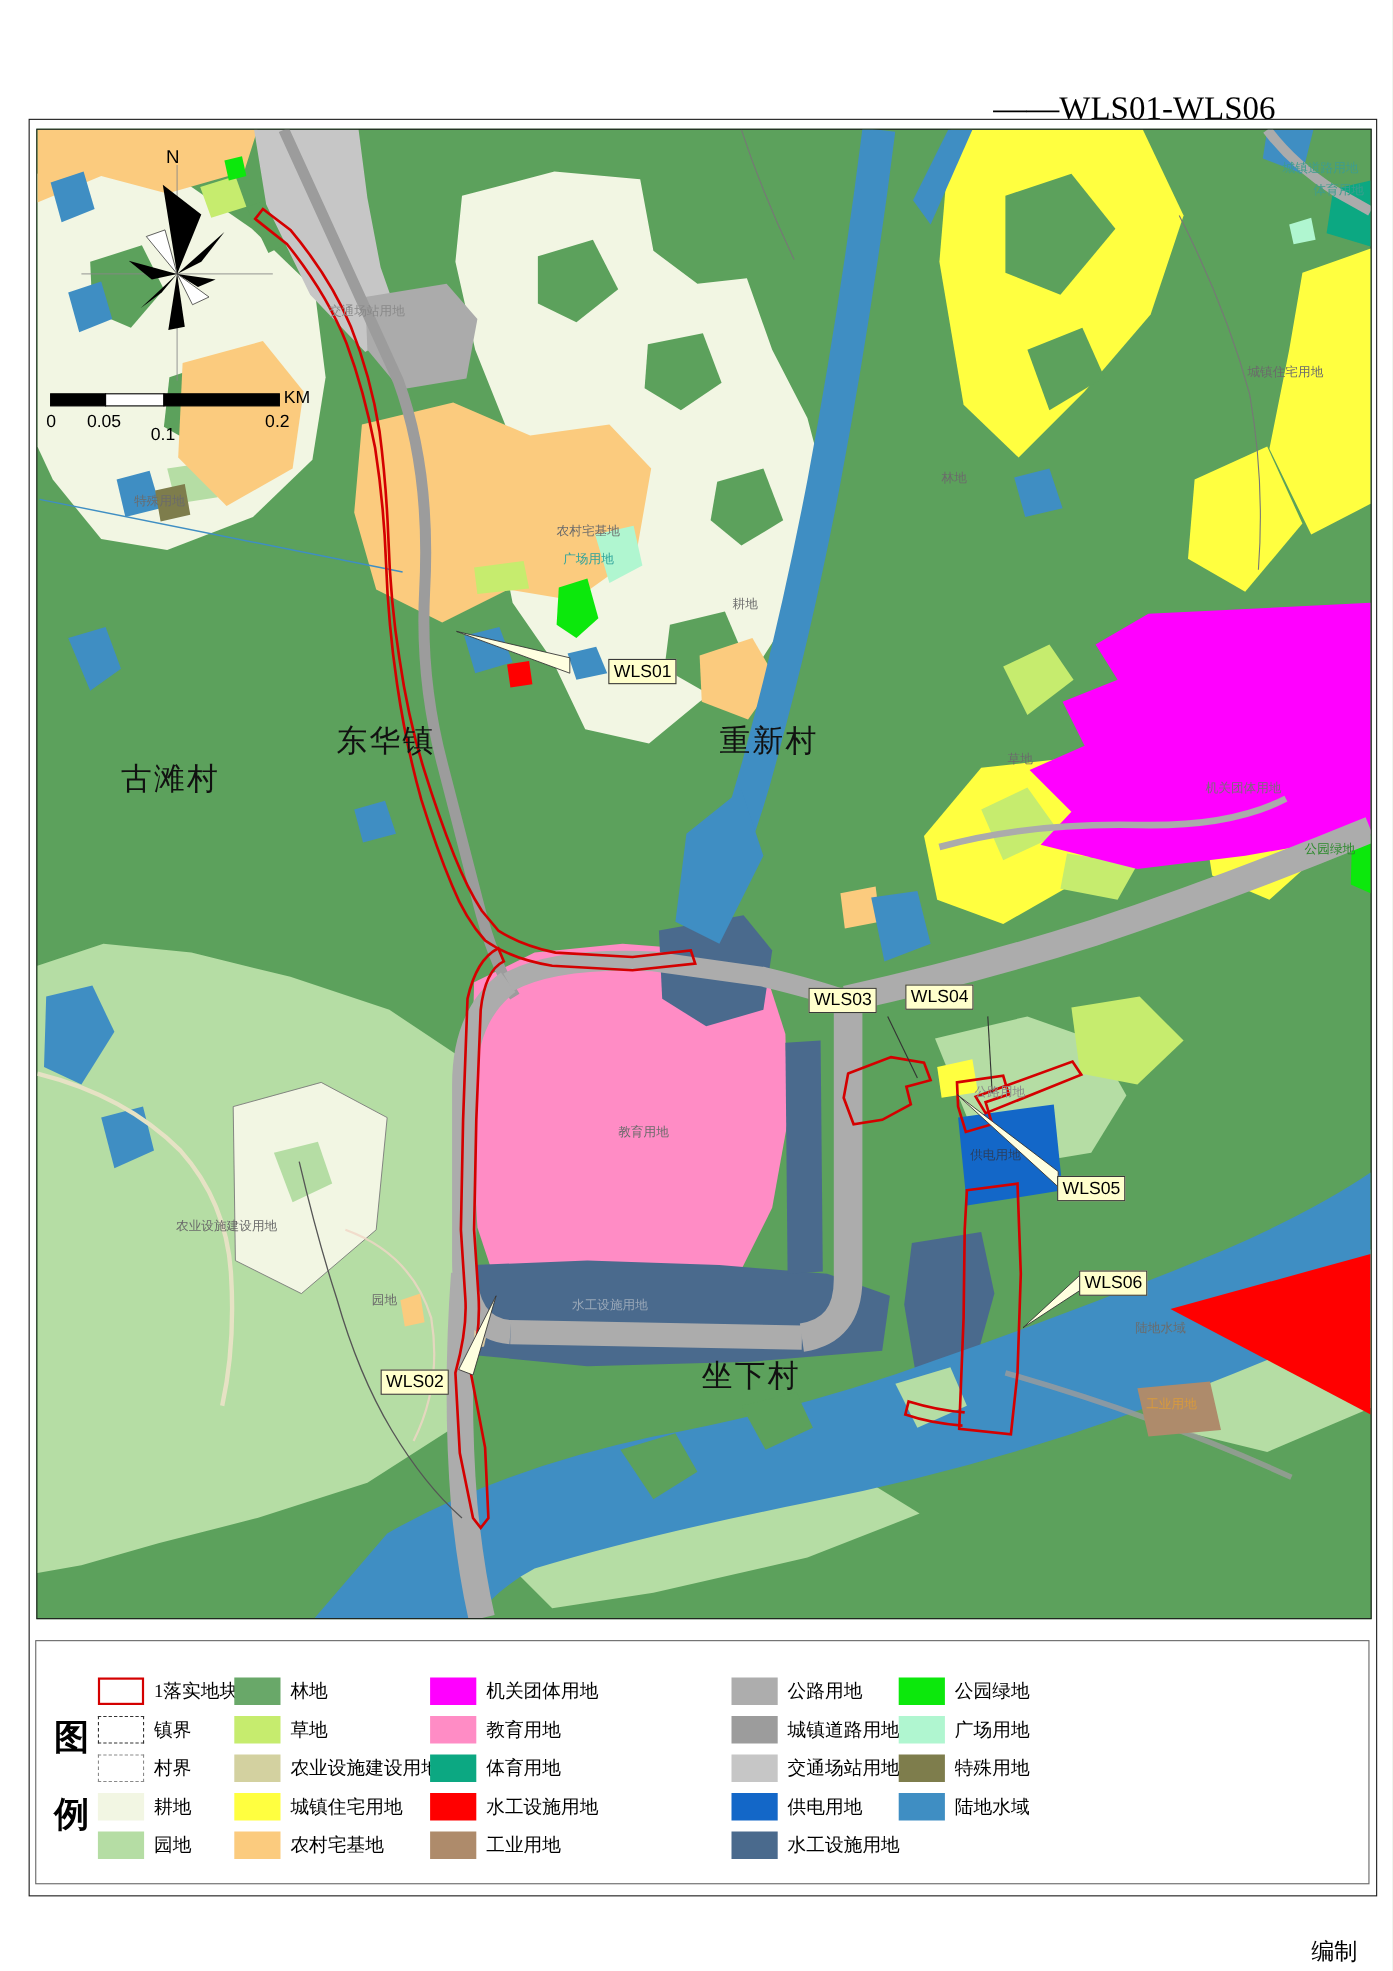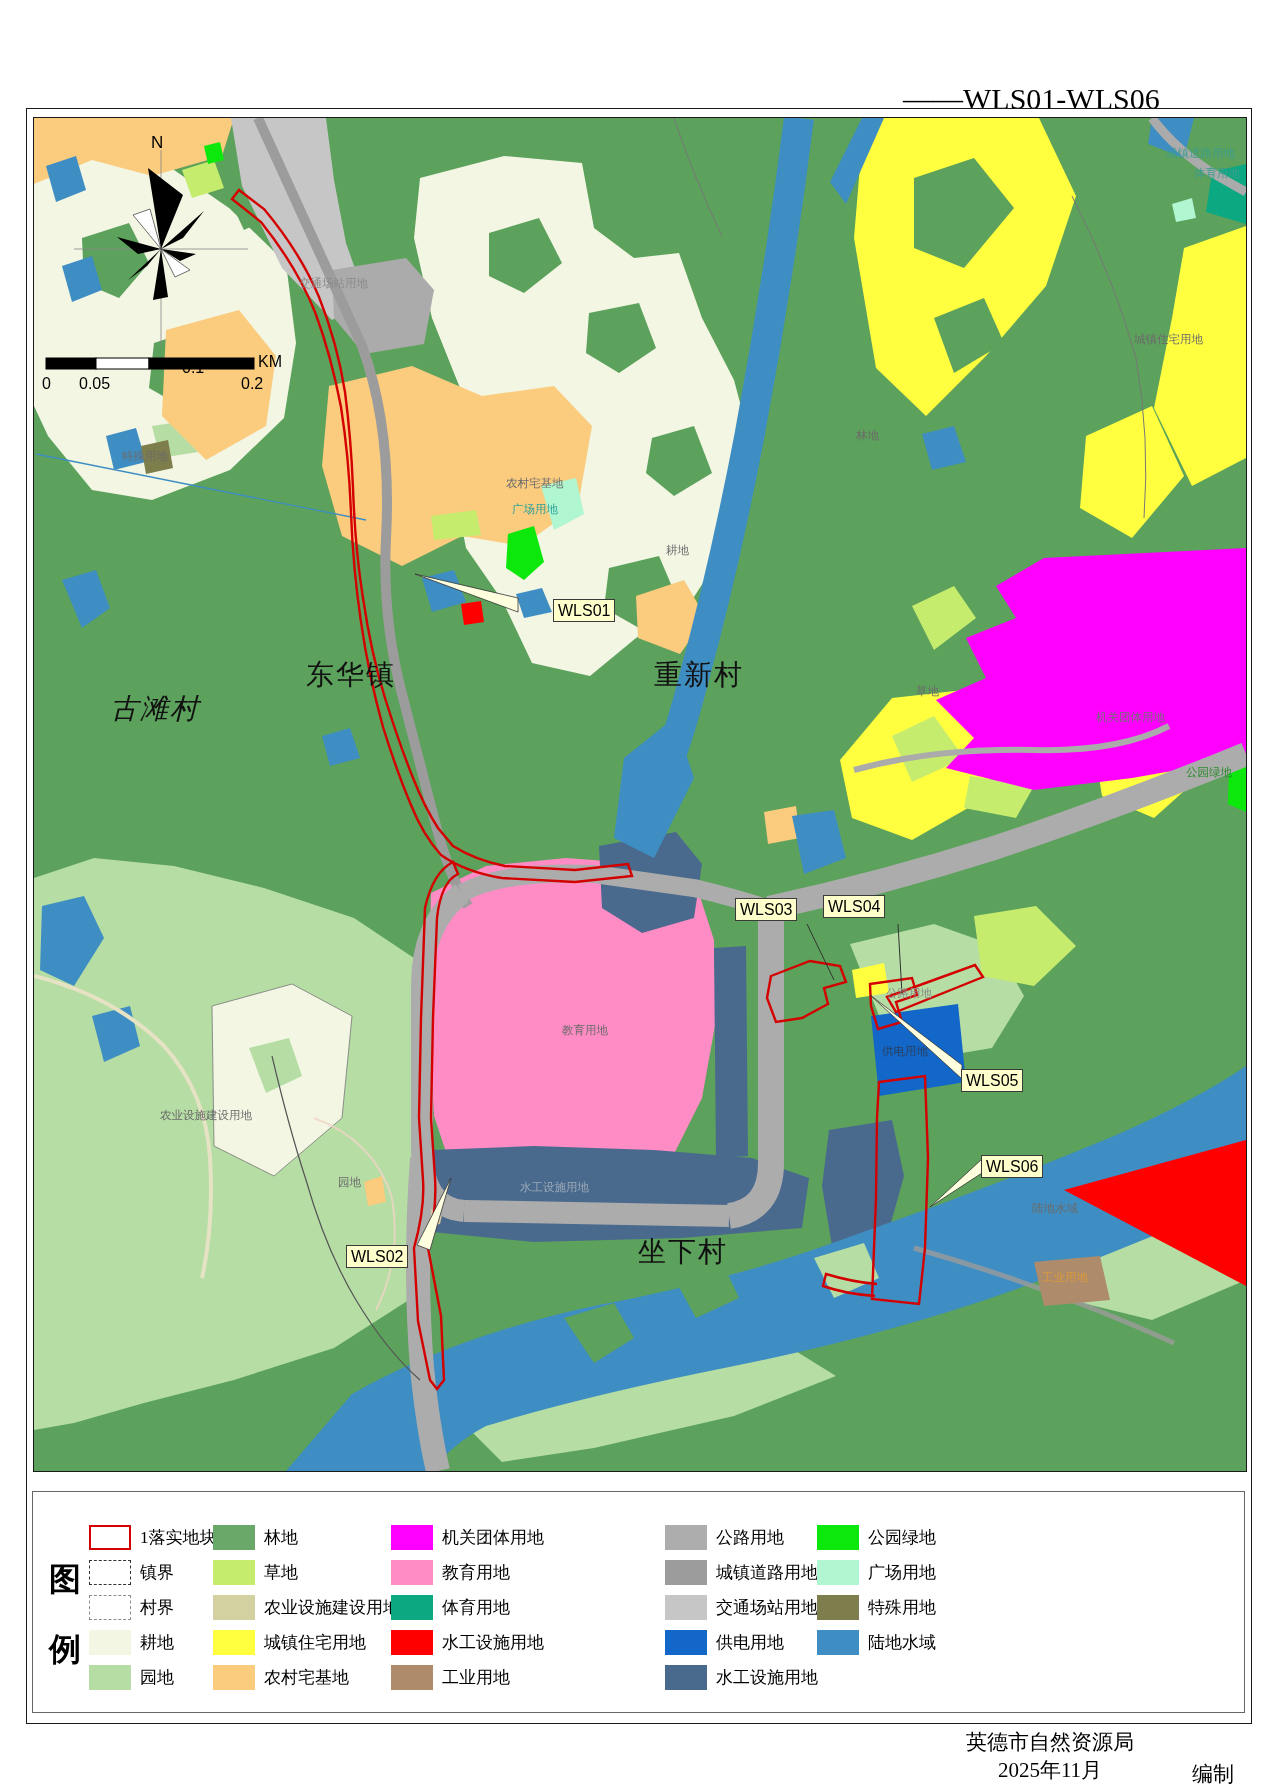--- a/index.html
+++ b/index.html
@@ -202,27 +202,27 @@
       <g>
         <rect x="12" y="240" width="50" height="11" fill="#000" stroke="#000"></rect>
         <rect x="62" y="240" width="53" height="11" fill="#fff" stroke="#000"></rect>
         <rect x="115" y="240" width="105" height="11" fill="#000" stroke="#000"></rect>
       </g>
     </svg>
 
     <div class="north" style="left:117px;top:16px;">N</div>
     <div class="tick" style="left:8px;top:258px;">0</div>
     <div class="tick" style="left:45px;top:258px;">0.05</div>
-    <div class="tick" style="left:103px;top:242px;margin-left:45px;">0.1</div>
+    <div class="tick" style="left:103px;top:270px;">0.1</div>
     <div class="tick" style="left:207px;top:258px;">0.2</div>
     <div class="tick" style="left:224px;top:236px;">KM</div>
 
     <div class="pname" style="left:272px;top:543px;">东华镇</div>
     <div class="pname" style="left:620px;top:543px;">重新村</div>
-    <div class="pname" style="left:76px;top:577px;font-style:italic;">古滩村</div>
+    <div class="pname" style="left:76px;top:577px;">古滩村</div>
     <div class="pname" style="left:604px;top:1120px;">坐下村</div>
 
     <div class="mlabel" style="left:265px;top:160px;color:#8a8a8a;">交通场站用地</div>
     <div class="mlabel" style="left:1132px;top:30px;color:#3E9D8E;">城镇道路用地</div>
     <div class="mlabel" style="left:1160px;top:50px;color:#3E9D8E;">体育用地</div>
     <div class="mlabel" style="left:1100px;top:216px;">城镇住宅用地</div>
     <div class="mlabel" style="left:822px;top:312px;">林地</div>
     <div class="mlabel" style="left:88px;top:333px;">特殊用地</div>
     <div class="mlabel" style="left:472px;top:360px;">农村宅基地</div>
     <div class="mlabel" style="left:478px;top:386px;color:#2FA39B;">广场用地</div>
@@ -358,19 +358,15 @@
           <span class="swatch" style="background-color: rgb(126, 125, 76);"></span>
           <span class="lab">特殊用地</span>
         </div>
       <div class="lrow">
           <span class="swatch" style="background-color: rgb(63, 142, 195);"></span>
           <span class="lab">陆地水域</span>
         </div>
     </div>
   </div>
 
-  <div class="footer-agency">
-    <div>英德市自然资源局</div>
-    <div>2025年11月</div>
-  </div>
   <div class="footer-role">编制</div>
 
 </div>
 
 </body></html>

